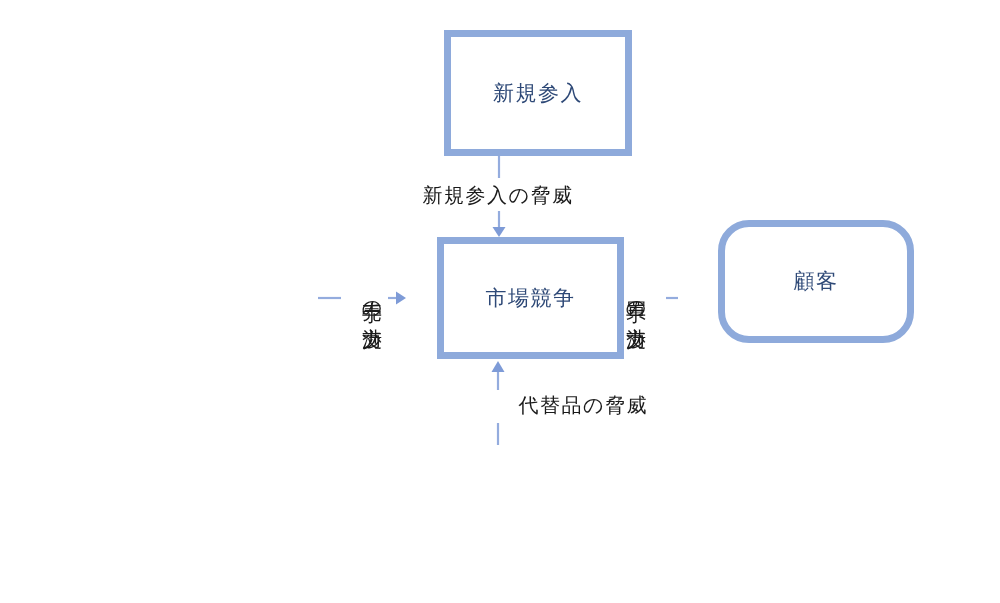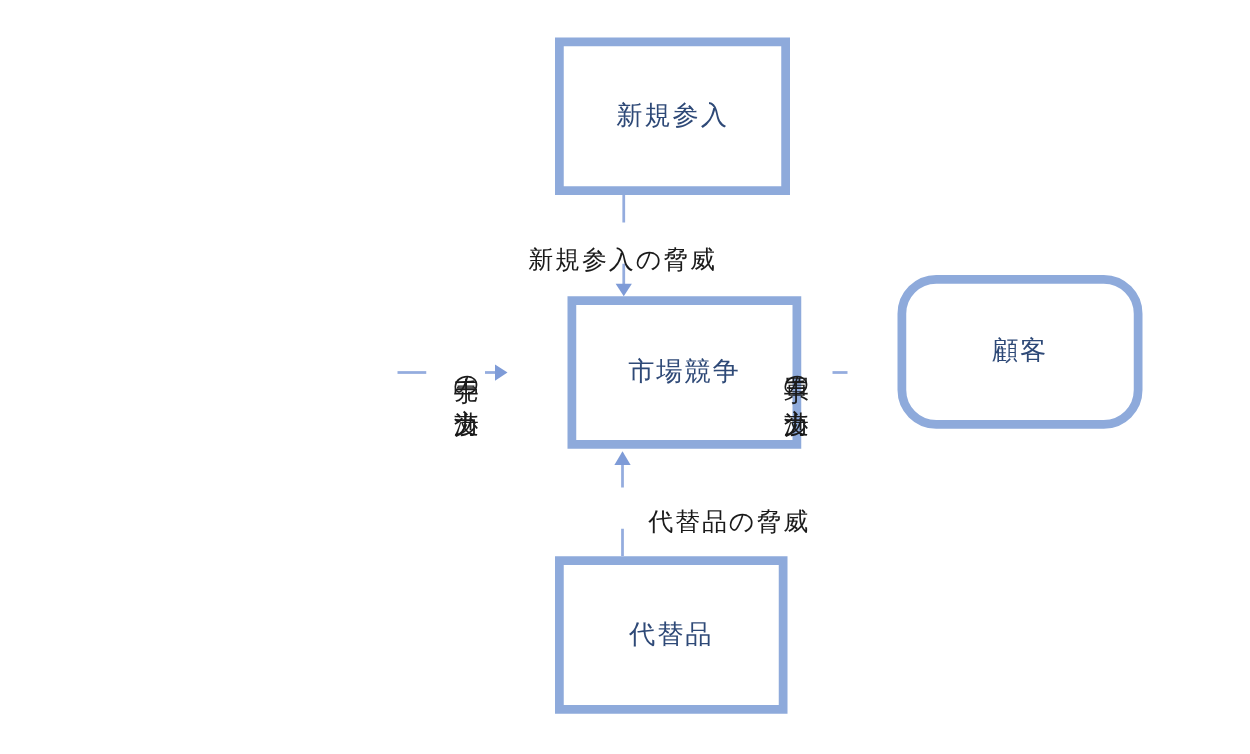--- a/index.html
+++ b/index.html
@@ -33,34 +33,33 @@
     z-index: 2;
     color: #2E4977;
     font-size: 21px;
     letter-spacing: 1.5px;
     line-height: 1.45;
     text-align: center;
     margin-left: 40px;
   }
   .node-top    { left: 404px; top: 30px;  width: 188px; height: 126px; }
   .node-left   { left: 133px; top: 237px; width: 185px; height: 122px; }
-  .node-center { left: 414px; top: 237px; width: 187px; height: 122px; }
+  .node-center { left: 397px; top: 237px; width: 187px; height: 122px; }
   .node-right  { left: 678px; top: 220px; width: 196px; height: 123px; border-radius: 31px; }
   .node-bottom { left: 404px; top: 445px; width: 186px; height: 126px; }
   .h-label {
     position: absolute;
     left: 348px;
     width: 300px;
     text-align: center;
     color: #1a1a1a;
     font-size: 20px;
     letter-spacing: 1.5px;
     z-index: 3;
     white-space: nowrap;
-    margin-top: 12px;
   }
   .h-label-top    { top: 182px; }
   .h-label-bottom { top: 392px; text-align: right; }
   .v-label {
     position: absolute;
     writing-mode: vertical-rl;
     text-orientation: upright;
     color: #1a1a1a;
     font-size: 20px;
     letter-spacing: 1px;
@@ -114,23 +113,20 @@
 
 
   <div class="node node-center">
     <span>市場競争</span>
   </div>
 
   <div class="node node-right">
     <span>顧客</span>
   </div>
 
-  <div class="node node-bottom">
-    <span>代替品</span>
-  </div>
 
   <div class="h-label h-label-top">新規参入の脅威</div>
 
   <div class="h-label h-label-bottom">代替品の脅威</div>
 
   <div class="v-label v-label-left">売手の交渉力</div>
 
   <div class="v-label v-label-right">買手の交渉力</div>
 
 </div>

